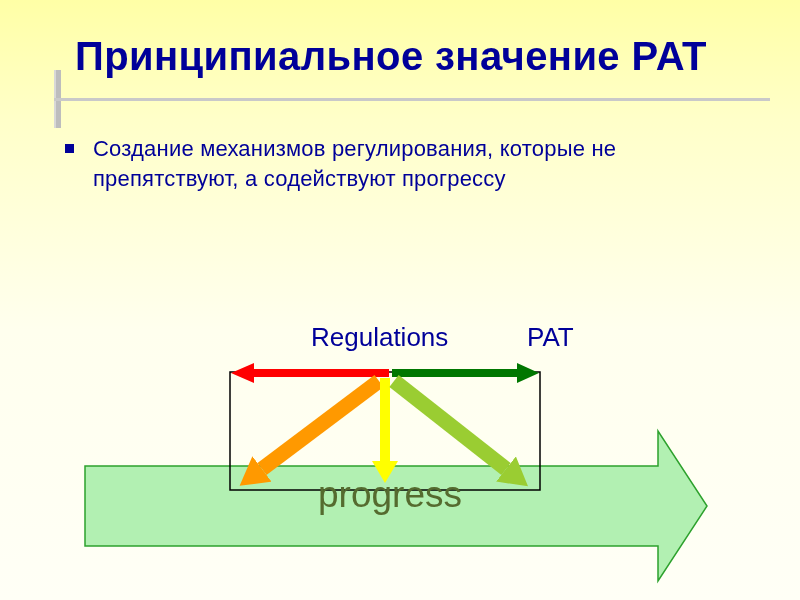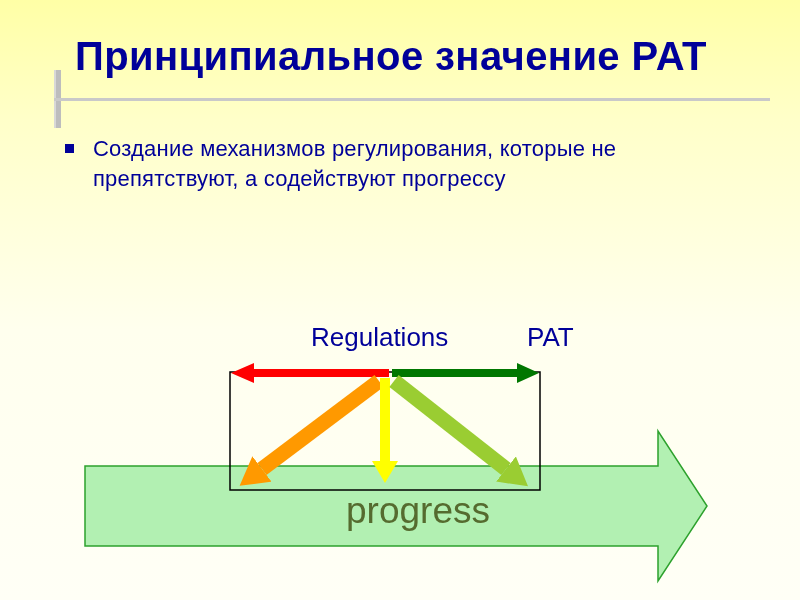--- a/index.html
+++ b/index.html
@@ -41,22 +41,22 @@
   }
 
   .diagram-svg { position:absolute; left:0; top:0; }
 
   .lbl {
     position:absolute; color:#000099; font-size:26px; white-space:nowrap;
   }
   .lbl-regulations { left:311px; top:322px; }
   .lbl-pat { left:487px; top:322px;margin-left:40px; }
   .lbl-progress {
-    position:absolute; left:290px; top:490px; width:200px;
-    text-align:right; font-size:37px; color:#556B2F;
+    position:absolute; left:290px; top:474px; width:200px;
+    text-align:center; font-size:37px; color:#556B2F;
   }
 </style>
 </head>
 <body>
 
 <div class="slide">
 
   <div class="slide-title">Принципиальное значение PAT</div>
 
   <div class="accent-v"></div>

